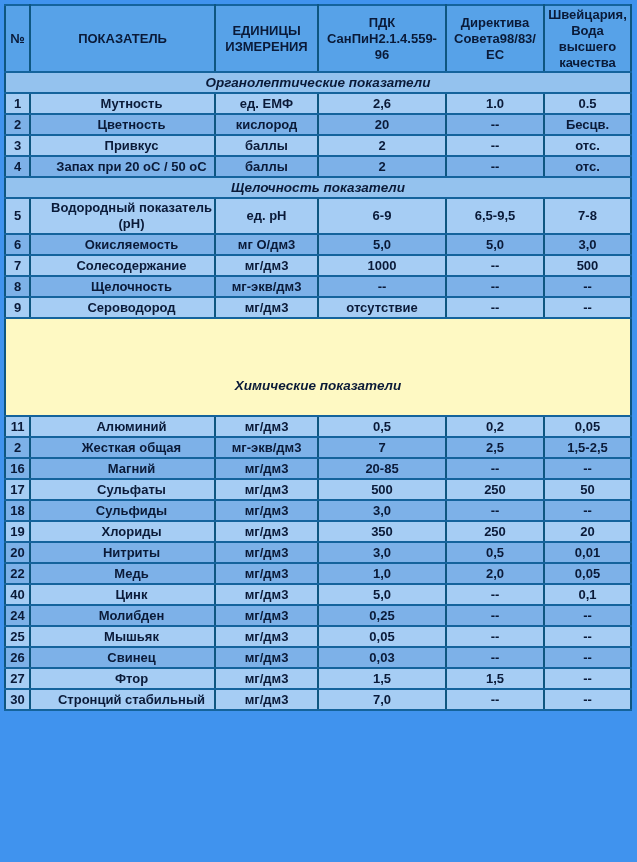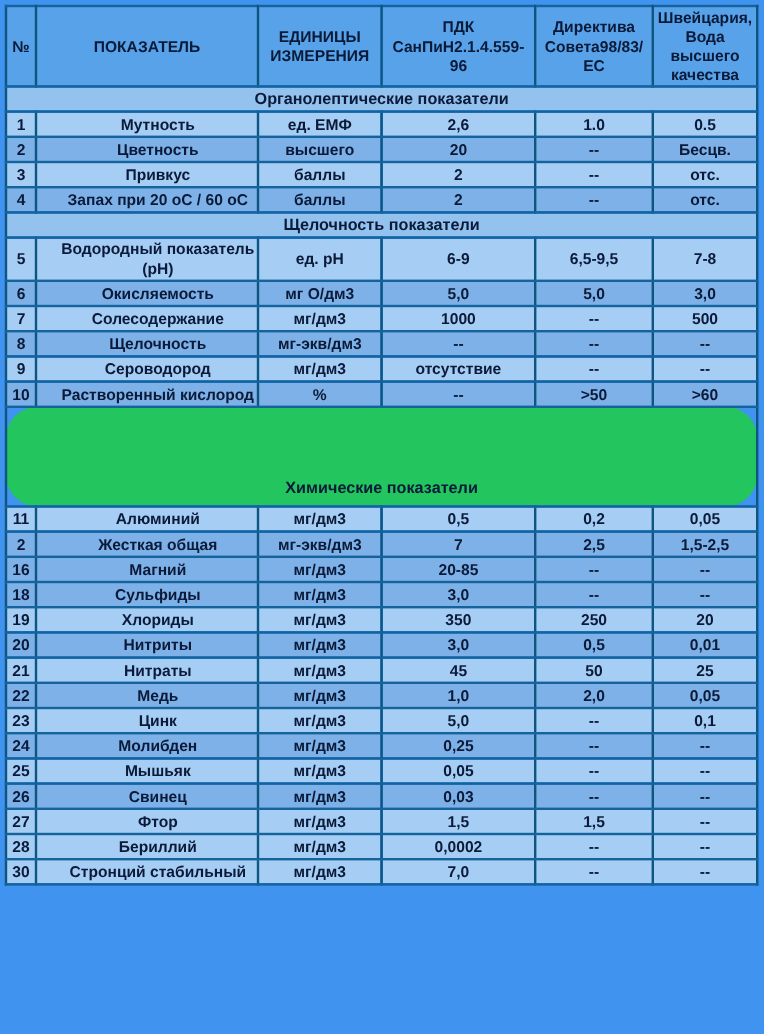--- a/index.html
+++ b/index.html
@@ -26,27 +26,27 @@
     line-height:1.22;
     padding:1px 2px;
     overflow:hidden;
   }
   .indicators th { background:#57A2E8; height:62px; text-align:center; vertical-align:middle; }
   tr.section-row td {
     background:#94C2EE;
     text-align:center;
     height:17px;
     font-size:13.5px;
+    font-style:italic;
   }
   tr.section-row.tall td {
-    background:#22c55e;
+    background:#fef9c3;
     height:74px;
     vertical-align:bottom;
-    padding-bottom:6px;
-    border-radius:26px;
+    padding-bottom:21px;
   }
   tr.data-row td { height:17px; text-align:center; vertical-align:middle; }
   tr.data-row.light td  { background:#A6CDF4; }
   tr.data-row.medium td { background:#7DB1E8; }
   td.col-name { text-align:left; padding-left:20px; }
   td.col-num  { text-align:center; padding-left:0; padding-right:0; }
   col.c-num   { width:25px; }
   col.c-name  { width:185px; }
   col.c-unit  { width:103px; }
   col.c-pdk   { width:128px; }
@@ -84,36 +84,36 @@
           <td class="col-num">1</td>
           <td class="col-name">Мутность</td>
           <td class="col-unit">ед. ЕМФ</td>
           <td class="col-pdk">2,6</td>
           <td class="col-directive">1.0</td>
           <td class="col-swiss">0.5</td>
         </tr>
         <tr class="data-row medium">
           <td class="col-num">2</td>
           <td class="col-name">Цветность</td>
-          <td class="col-unit">высшего</td>
+          <td class="col-unit">кислород</td>
           <td class="col-pdk">20</td>
           <td class="col-directive">--</td>
           <td class="col-swiss">Бесцв.</td>
         </tr>
         <tr class="data-row light">
           <td class="col-num">3</td>
           <td class="col-name">Привкус</td>
           <td class="col-unit">баллы</td>
           <td class="col-pdk">2</td>
           <td class="col-directive">--</td>
           <td class="col-swiss">отс.</td>
         </tr>
         <tr class="data-row medium">
           <td class="col-num">4</td>
-          <td class="col-name">Запах при 20 оС / 60 оС</td>
+          <td class="col-name">Запах при 20 оС / 50 оС</td>
           <td class="col-unit">баллы</td>
           <td class="col-pdk">2</td>
           <td class="col-directive">--</td>
           <td class="col-swiss">отс.</td>
         </tr>
         <tr class="section-row">
           <td colspan="6">Щелочность показатели</td>
         </tr>
         <tr class="data-row light">
           <td class="col-num">5</td>
@@ -148,28 +148,20 @@
           <td class="col-swiss">--</td>
         </tr>
         <tr class="data-row light">
           <td class="col-num">9</td>
           <td class="col-name">Сероводород</td>
           <td class="col-unit">мг/дм3</td>
           <td class="col-pdk">отсутствие</td>
           <td class="col-directive">--</td>
           <td class="col-swiss">--</td>
         </tr>
-        <tr class="data-row medium">
-          <td class="col-num">10</td>
-          <td class="col-name">Растворенный кислород</td>
-          <td class="col-unit">%</td>
-          <td class="col-pdk">--</td>
-          <td class="col-directive">&gt;50</td>
-          <td class="col-swiss">&gt;60</td>
-        </tr>
         <tr class="section-row tall">
           <td colspan="6">Химические показатели</td>
         </tr>
         <tr class="data-row light">
           <td class="col-num">11</td>
           <td class="col-name">Алюминий</td>
           <td class="col-unit">мг/дм3</td>
           <td class="col-pdk">0,5</td>
           <td class="col-directive">0,2</td>
           <td class="col-swiss">0,05</td>
@@ -183,20 +175,28 @@
           <td class="col-swiss">1,5-2,5</td>
         </tr>
         <tr class="data-row medium">
           <td class="col-num">16</td>
           <td class="col-name">Магний</td>
           <td class="col-unit">мг/дм3</td>
           <td class="col-pdk">20-85</td>
           <td class="col-directive">--</td>
           <td class="col-swiss">--</td>
         </tr>
+        <tr class="data-row light">
+          <td class="col-num">17</td>
+          <td class="col-name">Сульфаты</td>
+          <td class="col-unit">мг/дм3</td>
+          <td class="col-pdk">500</td>
+          <td class="col-directive">250</td>
+          <td class="col-swiss">50</td>
+        </tr>
         <tr class="data-row medium">
           <td class="col-num">18</td>
           <td class="col-name">Сульфиды</td>
           <td class="col-unit">мг/дм3</td>
           <td class="col-pdk">3,0</td>
           <td class="col-directive">--</td>
           <td class="col-swiss">--</td>
         </tr>
         <tr class="data-row light">
           <td class="col-num">19</td>
@@ -207,38 +207,30 @@
           <td class="col-swiss">20</td>
         </tr>
         <tr class="data-row medium">
           <td class="col-num">20</td>
           <td class="col-name">Нитриты</td>
           <td class="col-unit">мг/дм3</td>
           <td class="col-pdk">3,0</td>
           <td class="col-directive">0,5</td>
           <td class="col-swiss">0,01</td>
         </tr>
-        <tr class="data-row light">
-          <td class="col-num">21</td>
-          <td class="col-name">Нитраты</td>
-          <td class="col-unit">мг/дм3</td>
-          <td class="col-pdk">45</td>
-          <td class="col-directive">50</td>
-          <td class="col-swiss">25</td>
-        </tr>
         <tr class="data-row medium">
           <td class="col-num">22</td>
           <td class="col-name">Медь</td>
           <td class="col-unit">мг/дм3</td>
           <td class="col-pdk">1,0</td>
           <td class="col-directive">2,0</td>
           <td class="col-swiss">0,05</td>
         </tr>
         <tr class="data-row light">
-          <td class="col-num">23</td>
+          <td class="col-num">40</td>
           <td class="col-name">Цинк</td>
           <td class="col-unit">мг/дм3</td>
           <td class="col-pdk">5,0</td>
           <td class="col-directive">--</td>
           <td class="col-swiss">0,1</td>
         </tr>
         <tr class="data-row medium">
           <td class="col-num">24</td>
           <td class="col-name">Молибден</td>
           <td class="col-unit">мг/дм3</td>
@@ -261,28 +253,20 @@
           <td class="col-pdk">0,03</td>
           <td class="col-directive">--</td>
           <td class="col-swiss">--</td>
         </tr>
         <tr class="data-row light">
           <td class="col-num">27</td>
           <td class="col-name">Фтор</td>
           <td class="col-unit">мг/дм3</td>
           <td class="col-pdk">1,5</td>
           <td class="col-directive">1,5</td>
-          <td class="col-swiss">--</td>
-        </tr>
-        <tr class="data-row light">
-          <td class="col-num">28</td>
-          <td class="col-name">Бериллий</td>
-          <td class="col-unit">мг/дм3</td>
-          <td class="col-pdk">0,0002</td>
-          <td class="col-directive">--</td>
           <td class="col-swiss">--</td>
         </tr>
         <tr class="data-row light">
           <td class="col-num">30</td>
           <td class="col-name">Стронций стабильный</td>
           <td class="col-unit">мг/дм3</td>
           <td class="col-pdk">7,0</td>
           <td class="col-directive">--</td>
           <td class="col-swiss">--</td>
         </tr>

